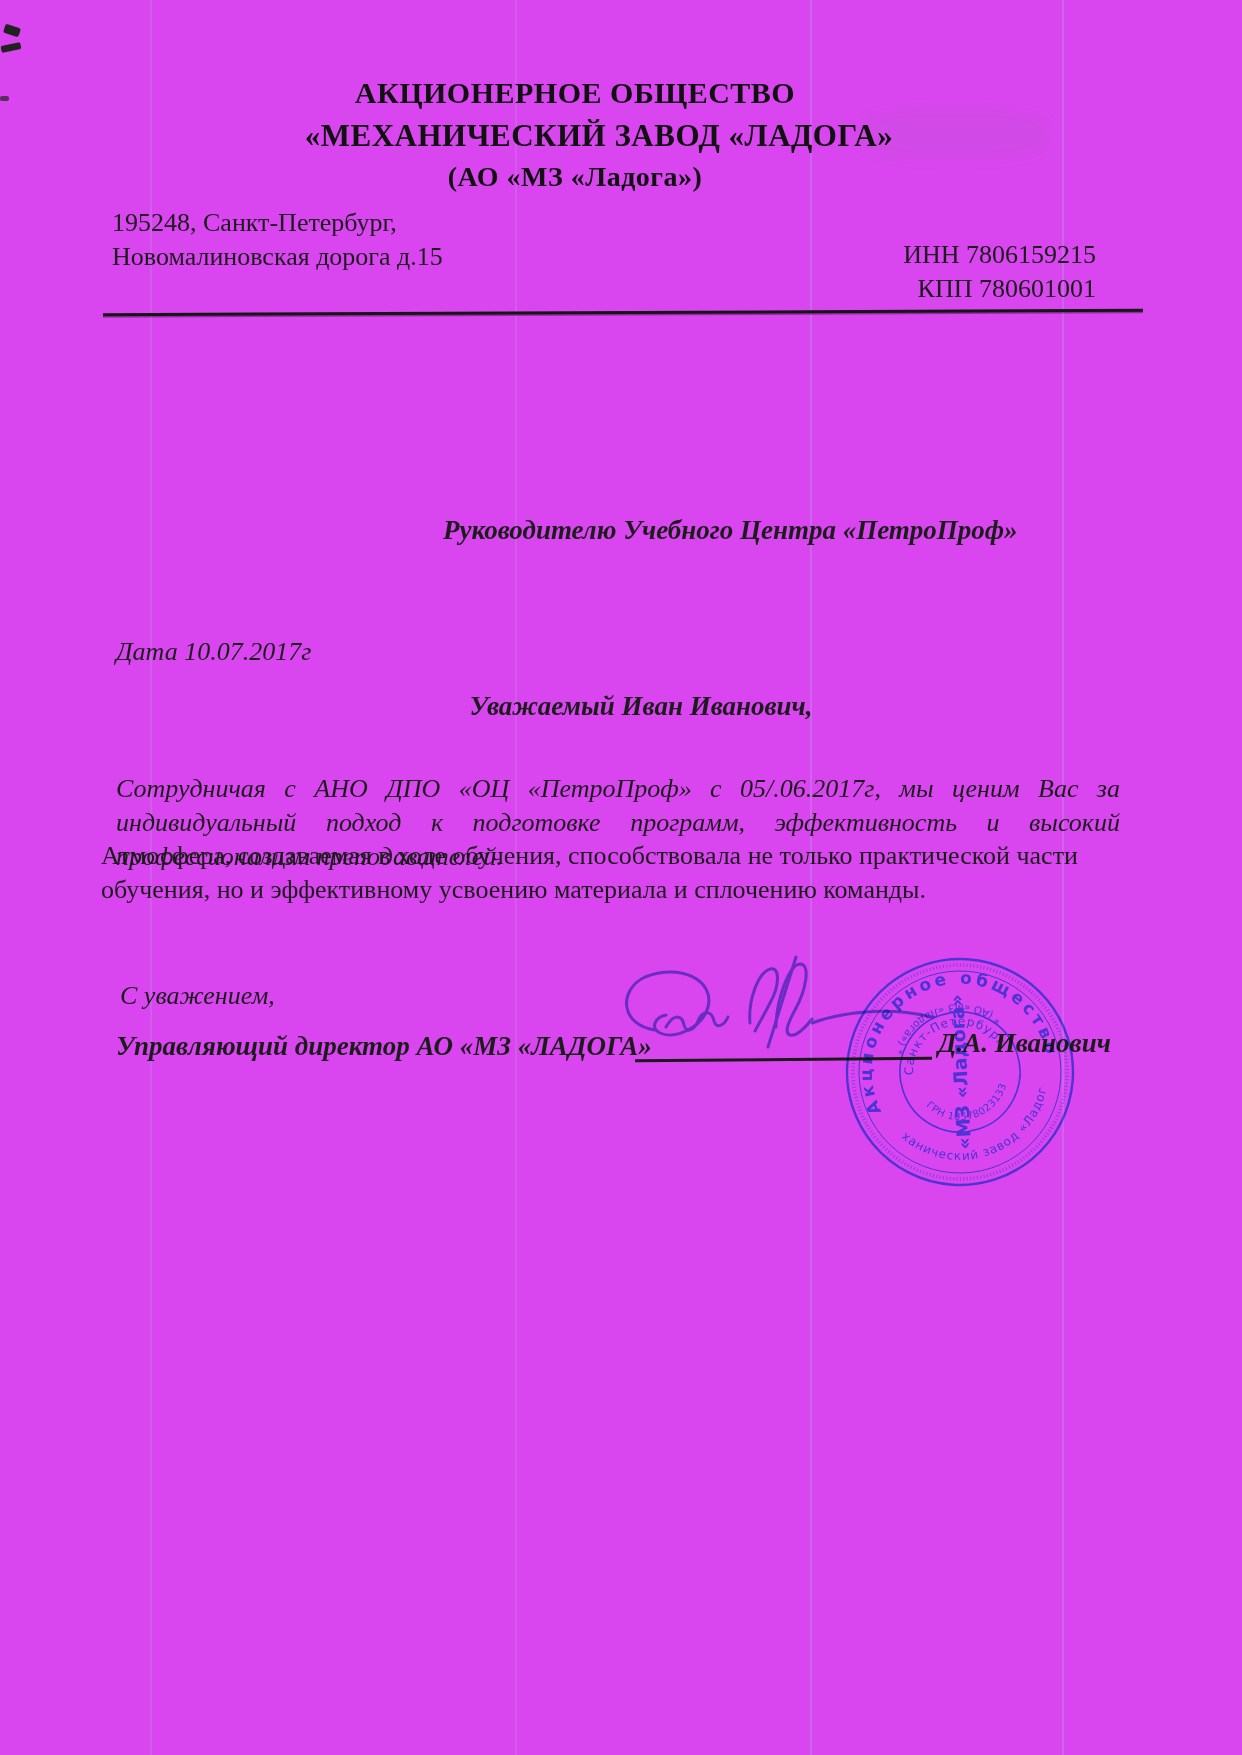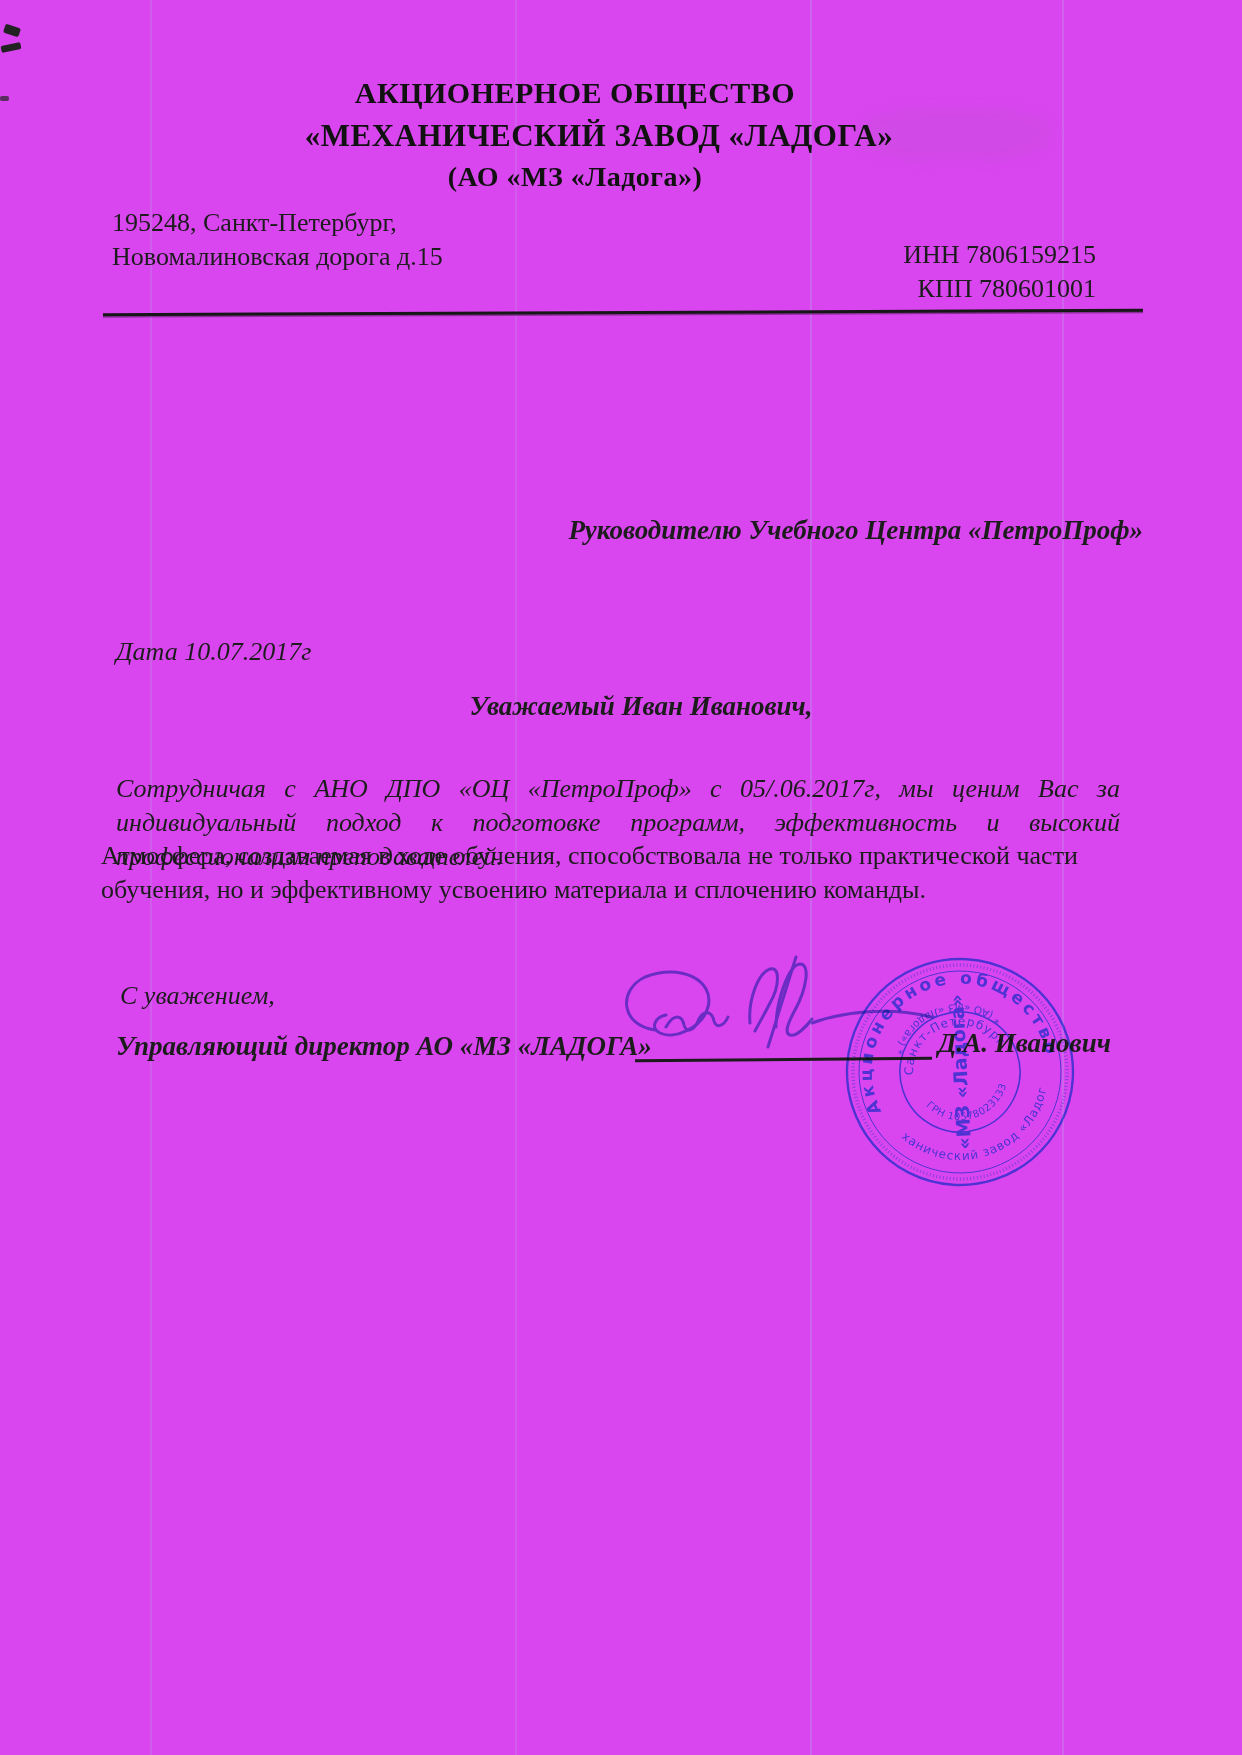--- a/index.html
+++ b/index.html
@@ -13,21 +13,21 @@
     color:#1c1c1c;
   }
   .abs{position:absolute;}
   .title{width:1150px;left:0;text-align:center;font-weight:bold;letter-spacing:.5px;color:#111;}
   .t1{top:76px;font-size:30px;}
   .t2{top:118px;font-size:31px;padding-left:24px;}
   .t3{top:161px;font-size:28px;}
   .addr{left:112px;top:206px;font-size:26px;line-height:34px;}
   .req{left:700px;top:206px;width:396px;text-align:right;font-size:26px;line-height:34px;margin-top:32px;}
   .rule{left:103px;top:311px;width:1040px;height:3px;background:#161616;transform:rotate(-.25deg);box-shadow:0 1.5px 0 rgba(0,0,0,.35);}
-  .recipient{left:443px;top:515px;width:700px;text-align:right;font-size:27px;font-weight:bold;font-style:italic;}
+  .recipient{left:443px;top:515px;width:700px;text-align:left;font-size:27px;font-weight:bold;font-style:italic;}
   .date{left:116px;top:637px;font-size:26px;font-style:italic;}
   .salutation{left:41px;top:691px;width:1200px;text-align:center;font-size:27px;font-weight:bold;font-style:italic;}
   .para1{left:116px;top:749px;width:1004px;font-size:26px;font-style:italic;line-height:34px;text-align:justify;margin-top:23px;}
   .para2{left:101px;top:839px;width:1040px;font-size:26px;line-height:34px;text-align:left;}
   .closing{left:120px;top:981px;font-size:26px;font-style:italic;}
   .sig-title{left:116px;top:1031px;font-size:27px;font-weight:bold;font-style:italic;}
   .sig-line{left:635px;top:1058px;width:297px;height:3px;background:#1a1a1a;transform:rotate(-.5deg);}
   .sig-name{left:938px;top:1028px;font-size:27px;font-weight:bold;font-style:italic;}
   .sig-svg{left:600px;top:955px;mix-blend-mode:multiply;}
   .stamp-svg{left:829px;top:941px;opacity:.85;mix-blend-mode:multiply;}

